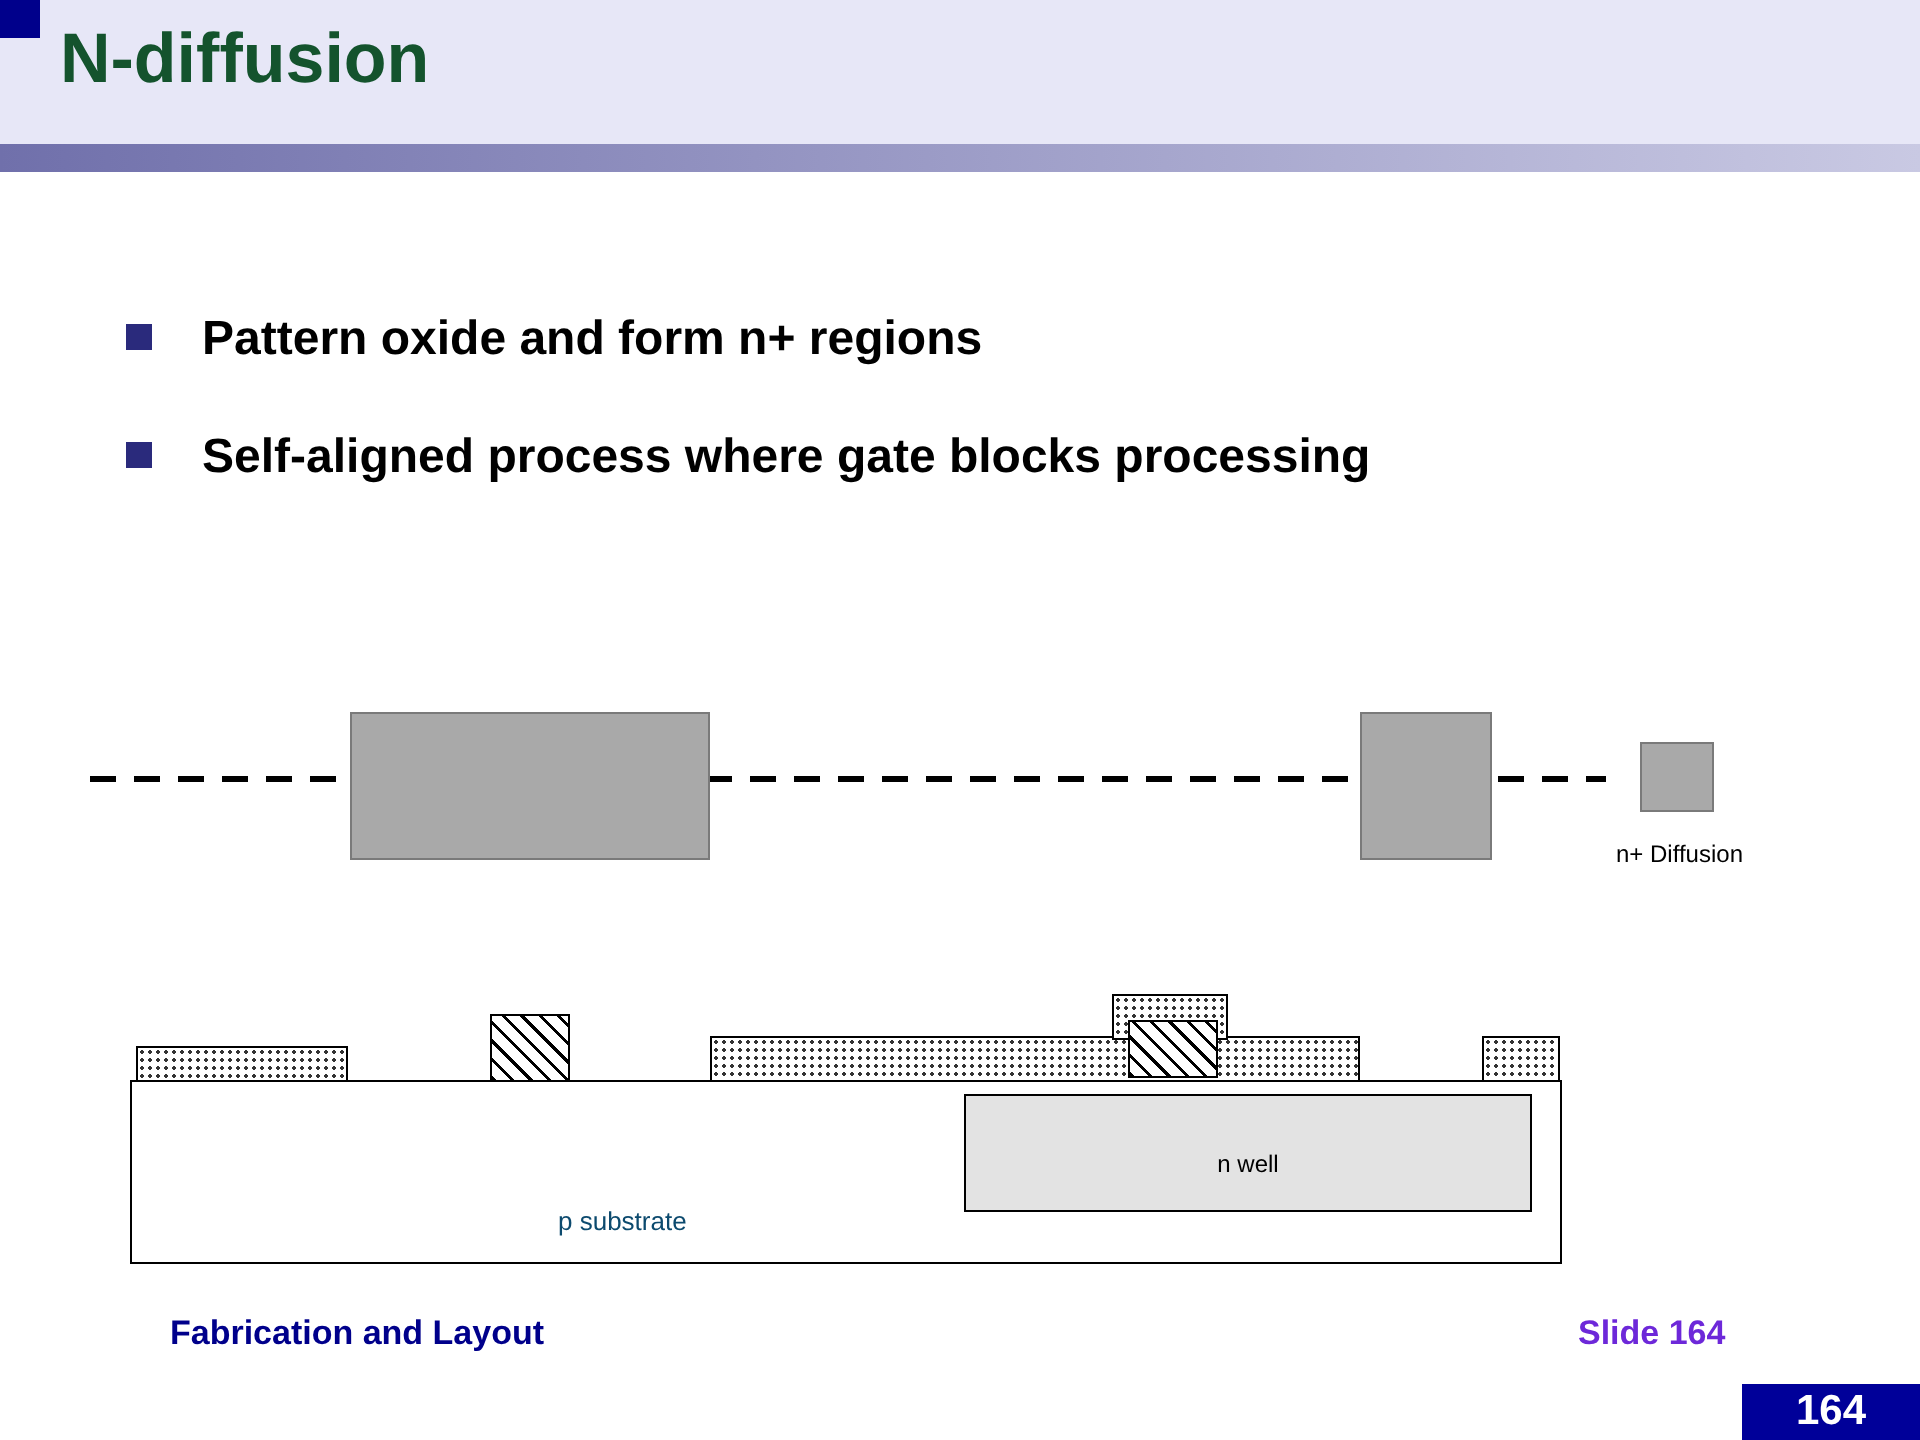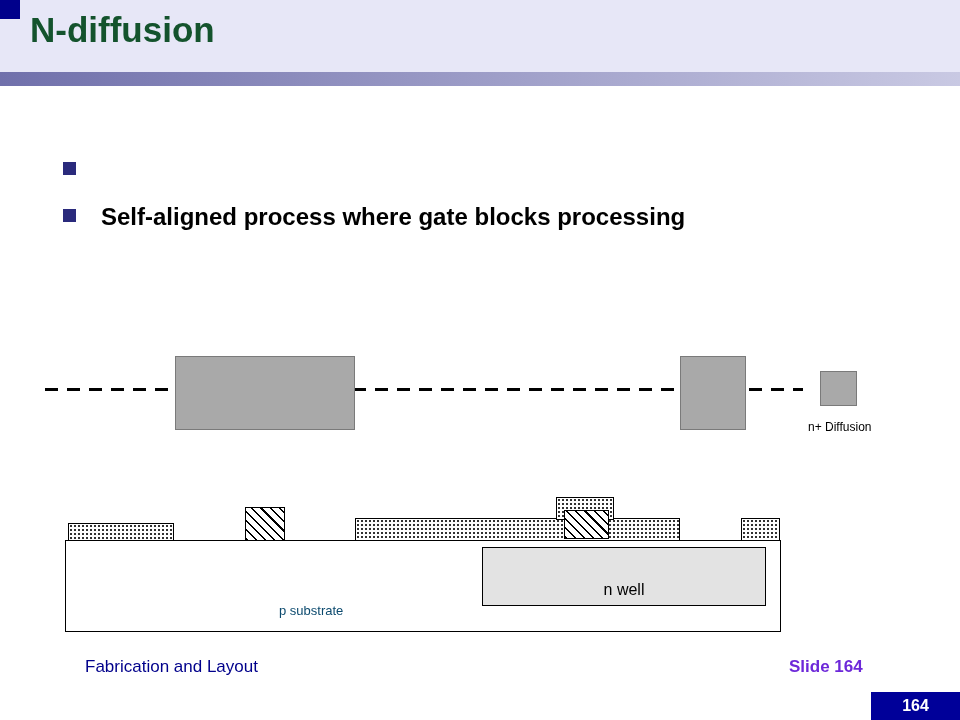--- a/index.html
+++ b/index.html
@@ -28,55 +28,56 @@
               background:repeating-linear-gradient(to right,#000 0 13px,transparent 13px 22px); }
   .mask { position:absolute; background:#a9a9a9; border:1px solid #7a7a7a; z-index:3; }
   .mask-1 { left:175px; top:356px; width:180px; height:74px; }
   .mask-2 { left:680px; top:356px; width:66px; height:74px; }
   .legend-sw { left:820px; top:371px; width:37px; height:35px; }
   .legend-label { position:absolute; left:808px; top:420px; width:110px; font-size:12px; color:#000; z-index:3; }
 
   
   .substrate { position:absolute; left:65px; top:540px; width:716px; height:92px; border:1px solid #000; background:#fff; }
   .nwell { position:absolute; left:416px; top:6px; width:284px; height:59px; background:#e3e3e3; border:1px solid #000; }
-  .nwell-label { position:absolute; left:0; right:0; bottom:6px; text-align:center; font-size:16px; color:#000; }
+  .nwell-label { position:absolute; left:0; right:0; bottom:16px; text-align:center; font-size:12px; color:#000; }
   .substrate-label { position:absolute; left:213px; top:62px; font-size:13px; color:#0c4a6e; }
 
   .dots { position:absolute; background-color:#fff; border:1px solid #000;
           background-image:radial-gradient(#333 0.8px, transparent 0.9px); background-size:4px 4px; }
   .ox-left  { left:68px;  top:523px; width:106px; height:18px; }
   .ox-mid   { left:355px; top:518px; width:325px; height:23px; }
   .ox-right { left:741px; top:518px; width:39px;  height:23px; }
   .gate-cap { left:556px; top:497px; width:58px;  height:23px; }
 
   .hatch { position:absolute; border:1px solid #000;
            background:repeating-linear-gradient(45deg,#000 0,#000 1.5px,#fff 1.5px,#fff 6.5px); }
   .gate-1 { left:245px; top:507px; width:40px; height:34px; }
   .gate-2 { left:564px; top:510px; width:45px; height:29px; }
 
   
-  .footer-left  { position:absolute; left:85px;  top:657px; font-size:17px; font-weight:normal; color:#00008b; }
+  .footer-left  { position:absolute; left:85px;  top:657px; font-size:17px; font-weight:bold; color:#00008b; }
   .footer-right { position:absolute; left:789px; top:657px; font-size:17px; font-weight:bold; color:#6d28d9; }
   .page-block { position:absolute; right:0; bottom:0; width:89px; height:28px; background:#000099;
-                color:#fff; font-size:16px; font-weight:bold;
+                color:#fff; font-size:21px; font-weight:bold;
                 display:flex; align-items:center; justify-content:center; }
 </style>
 </head>
 <body>
 
 <div class="slide">
 
   <div class="header-band"></div>
   <div class="corner-sq"></div>
   <div class="slide-title">N-diffusion</div>
   <div class="divider"></div>
 
   <div class="bullet-list">
     <div class="bullet">
       <div class="bullet-marker"></div>
+      <div class="bullet-text">Pattern oxide and form n+ regions</div>
     </div>
     <div class="bullet">
       <div class="bullet-marker"></div>
       <div class="bullet-text"><span class="italic">Self-aligned process</span><span> where gate blocks processing</span></div>
     </div>
   </div>
 
   <div class="cut-line"></div>
   <div class="mask mask-1"></div>
   <div class="mask mask-2"></div>

